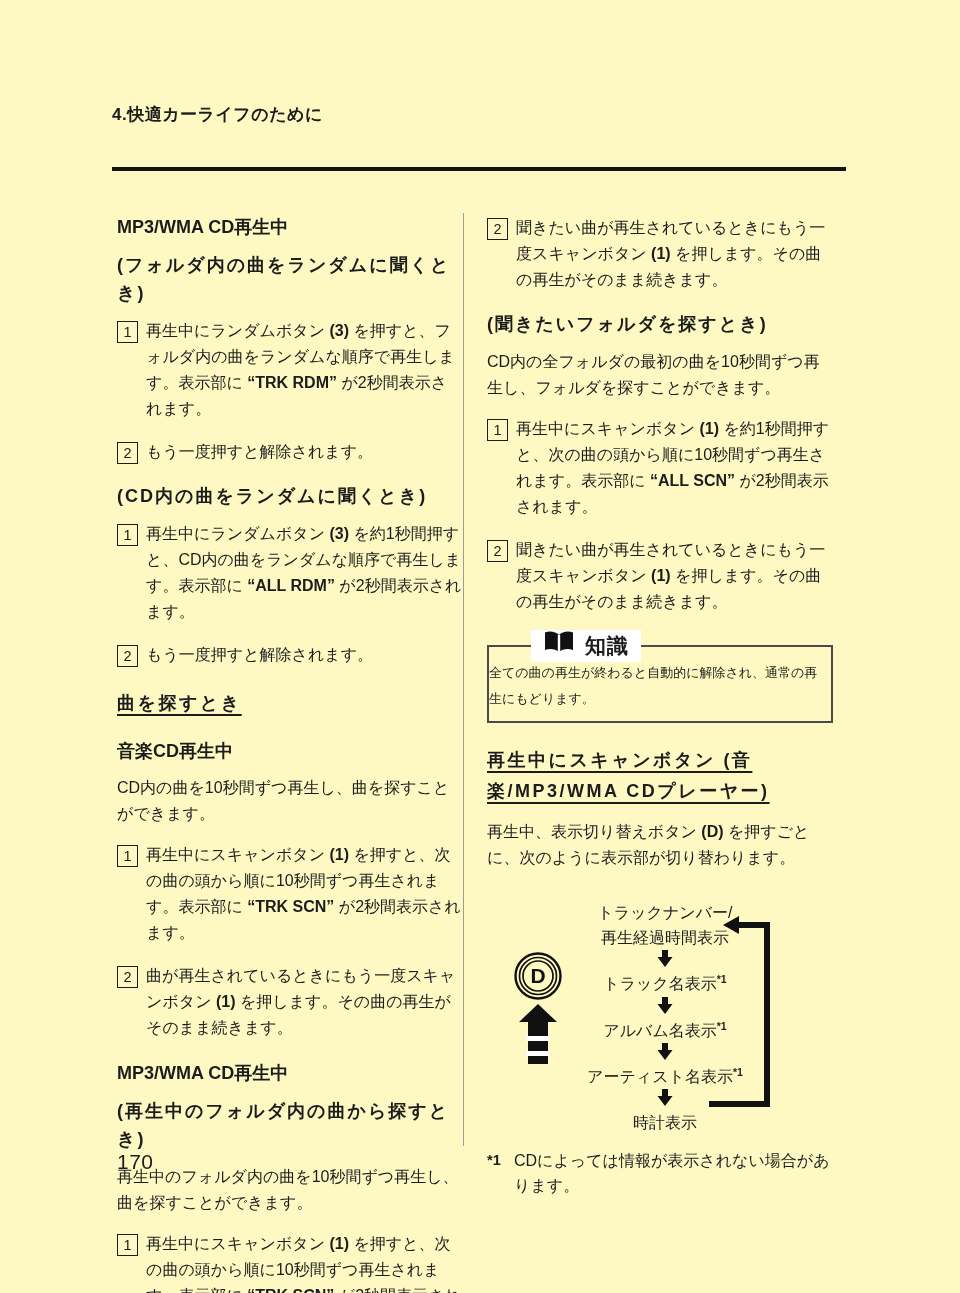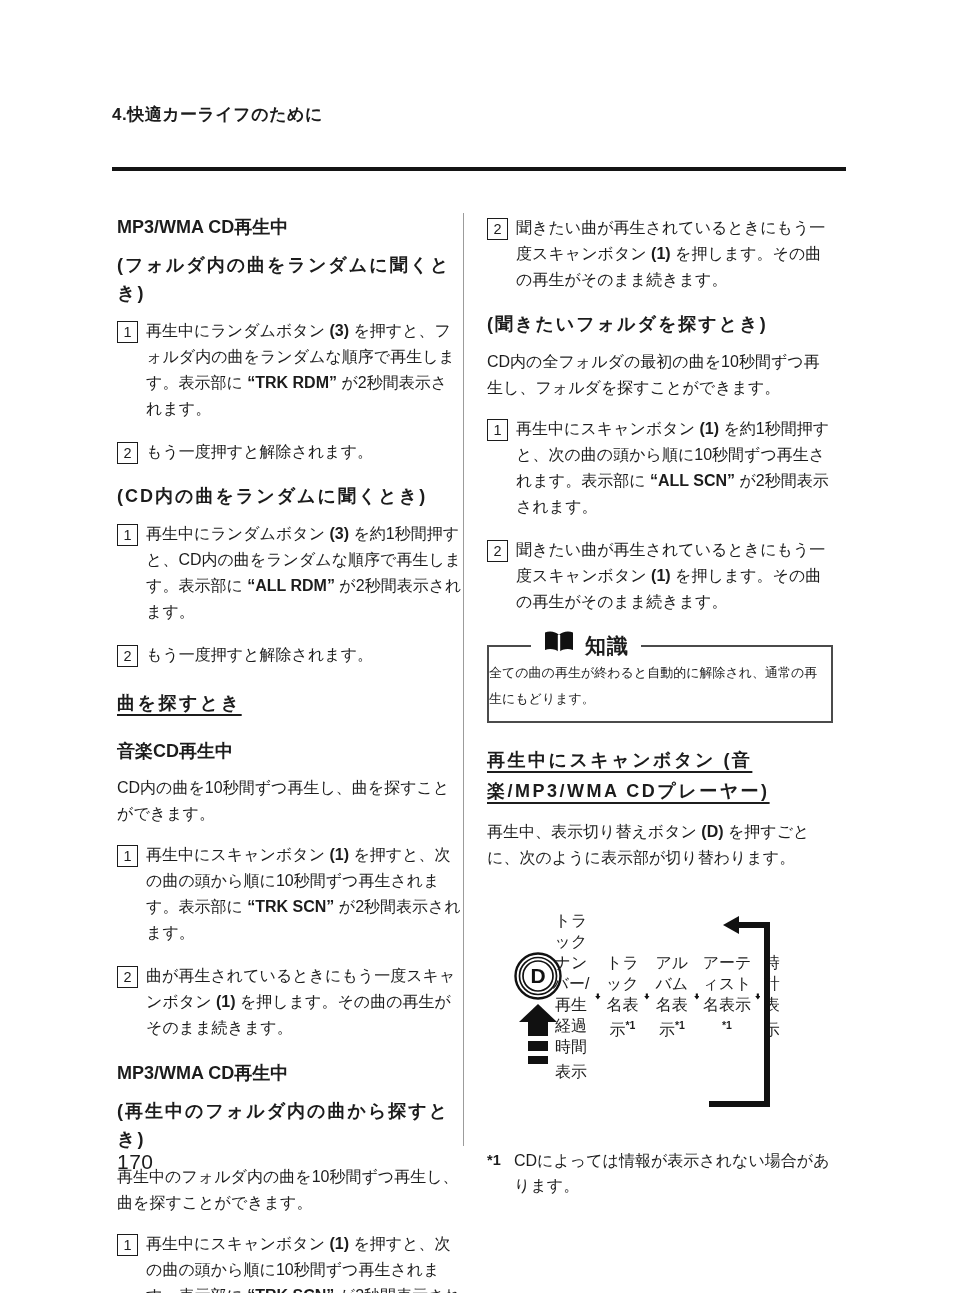--- a/index.html
+++ b/index.html
@@ -1,18 +1,18 @@
 <!DOCTYPE html>
 <html lang="ja"><head>
 <meta charset="utf-8">
 <style>
   html,body { margin:0; padding:0; background:#e8e8e8; }
   .page {
     position:relative; width:960px; height:1293px; margin:0 auto;
-    background:#ffffff; overflow:hidden;
+    background:#fef9c3; overflow:hidden;
     font-family:"Liberation Sans","DejaVu Sans",sans-serif;
     color:#1c1c1c;
   }
   
   .chapter { position:absolute; left:112px; top:103px; font-size:17px; font-weight:bold; letter-spacing:.5px; }
   .doc-title { position:absolute; left:110px; top:124px; font-size:27px; font-weight:bold; letter-spacing:4px; }
   .head-rule { position:absolute; left:112px; top:167px; width:734px; height:4px; background:#141414; }
   .col-divider { position:absolute; left:463px; top:213px; width:1px; height:933px; background:#9c9c9c; }
 
   
@@ -35,21 +35,21 @@
 
   
   .kbox { position:relative; border:2.5px solid #4b4b4b; margin:30px 0 22px; padding:13px 10px 9px 0; }
   .kbox-head { position:absolute; top:-17px; left:42px; background:#ffffff; padding:0 12px;
                display:flex; align-items:center; gap:10px; }
   .kbox-title { font-size:21px; font-weight:bold; letter-spacing:1px; }
   .kbox-body { font-size:13px; line-height:26px; }
 
   
   .diagram { position:relative; height:246px; margin-top:14px; }
-  .flow { position:absolute; left:60px; top:24px; width:236px; display:flex; flex-direction:row; align-items:center; }
+  .flow { position:absolute; left:60px; top:16px; width:236px; display:flex; flex-direction:column; align-items:center; }
   .flow-item { text-align:center; font-size:16px; line-height:21px; }
   .flow-item .pre { white-space:pre-line; }
   .flow-item sup { font-size:10.5px; font-weight:bold; }
   .flow-arrow { height:17px; margin:2px 0; }
   .d-btn { position:absolute; left:26px; top:66px; }
   .loop-v { position:absolute; left:277px; top:36px; width:6px; height:185px; background:#111; }
   .loop-top { position:absolute; left:252px; top:36px; width:31px; height:6px; background:#111; }
   .loop-head { position:absolute; left:236px; top:30px; width:0; height:0;
                border-top:9px solid transparent; border-bottom:9px solid transparent; border-right:16px solid #111; }
   .loop-bottom { position:absolute; left:222px; top:215px; width:61px; height:6px; background:#111; }

